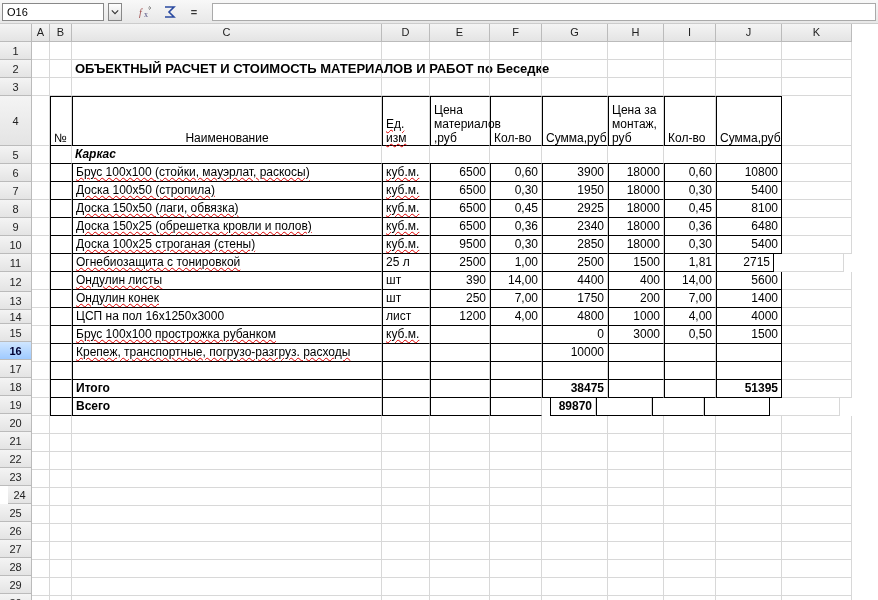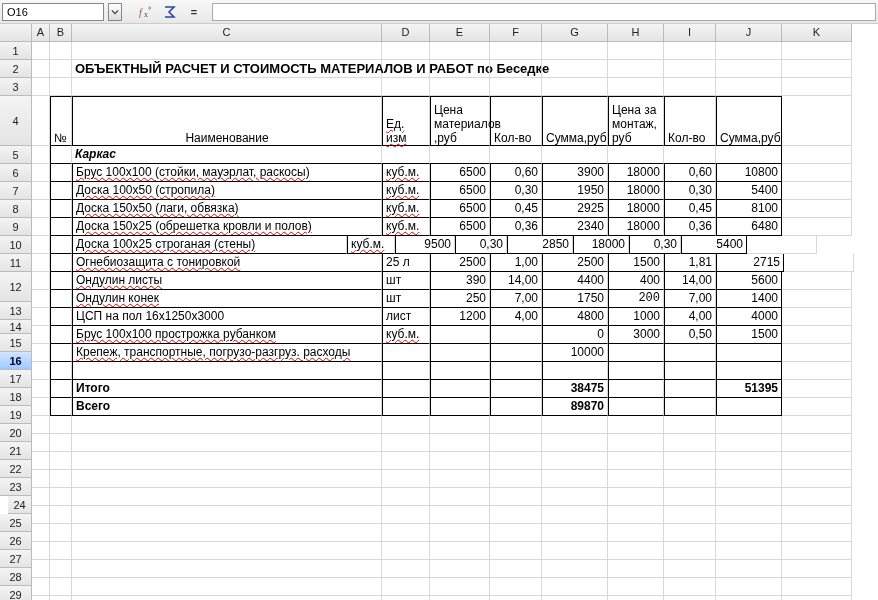--- a/index.html
+++ b/index.html
@@ -147,21 +147,21 @@
       <div class="row-hdr" style="height: 18px;">2</div>
       <div class="row-hdr" style="height: 18px;">3</div>
       <div class="row-hdr" style="height: 50px;">4</div>
       <div class="row-hdr" style="height: 18px;">5</div>
       <div class="row-hdr" style="height: 18px;">6</div>
       <div class="row-hdr" style="height: 18px;">7</div>
       <div class="row-hdr" style="height: 18px;">8</div>
       <div class="row-hdr" style="height: 18px;">9</div>
       <div class="row-hdr" style="height: 18px;">10</div>
       <div class="row-hdr" style="height: 18px;">11</div>
-      <div class="row-hdr" style="height: 30px;">12</div>
+      <div class="row-hdr" style="height: 20px;">12</div>
       <div class="row-hdr" style="height: 18px;">13</div>
       <div class="row-hdr" style="height: 14px;">14</div>
       <div class="row-hdr" style="height: 18px;">15</div>
       <div class="row-hdr sel" style="height: 18px;">16</div>
       <div class="row-hdr" style="height: 18px;">17</div>
       <div class="row-hdr" style="height: 18px; text-align: center;">18</div>
       <div class="row-hdr" style="height: 18px;">19</div>
       <div class="row-hdr" style="height: 18px;">20</div>
       <div class="row-hdr" style="height: 18px;">21</div>
       <div class="row-hdr" style="height: 18px;">22</div>
@@ -290,41 +290,41 @@
         <div class="cell b-b b-l ta-r" style="width: 52px; height: 18px; overflow: visible;">0,36</div>
         <div class="cell b-b b-l ta-r" style="width: 66px; height: 18px; overflow: visible;">2340</div>
         <div class="cell b-b b-l ta-r" style="width: 56px; height: 18px; overflow: visible;">18000</div>
         <div class="cell b-b b-l ta-r" style="width: 52px; height: 18px; overflow: visible;">0,36</div>
         <div class="cell b-b b-l b-r ta-r" style="width: 66px; height: 18px; overflow: visible;">6480</div>
         <div class="cell" style="width: 70px; height: 18px; overflow: visible;"></div>
       </div>
       <div class="row">
         <div class="cell" style="width: 18px; height: 18px; overflow: visible;"></div>
         <div class="cell b-b b-l" style="width: 22px; height: 18px; overflow: visible;"></div>
-        <div class="cell b-b b-l" style="width: 275px; height: 18px; overflow: visible;"><span class="underline-red">Доска 100х25 строганая (стены)</span></div>
+        <div class="cell b-b b-l" style="width: 310px; height: 18px; overflow: visible;"><span class="underline-red">Доска 100х25 строганая (стены)</span></div>
         <div class="cell b-b b-l" style="width: 48px; height: 18px; overflow: visible;"><span class="underline-red">куб.м.</span></div>
         <div class="cell b-b b-l ta-r" style="width: 60px; height: 18px; overflow: visible;">9500</div>
         <div class="cell b-b b-l ta-r" style="width: 52px; height: 18px; overflow: visible;">0,30</div>
         <div class="cell b-b b-l ta-r" style="width: 66px; height: 18px; overflow: visible;">2850</div>
         <div class="cell b-b b-l ta-r" style="width: 56px; height: 18px; overflow: visible;">18000</div>
         <div class="cell b-b b-l ta-r" style="width: 52px; height: 18px; overflow: visible;">0,30</div>
         <div class="cell b-b b-l b-r ta-r" style="width: 66px; height: 18px; overflow: visible;">5400</div>
         <div class="cell" style="width: 70px; height: 18px; overflow: visible;"></div>
       </div>
       <div class="row">
         <div class="cell" style="width: 18px; height: 18px; overflow: visible;"></div>
         <div class="cell b-b b-l" style="width: 22px; height: 18px; overflow: visible;"></div>
         <div class="cell b-b b-l" style="width: 310px; height: 18px; overflow: visible;"><span class="underline-red">Огнебиозащита с тонировкой</span></div>
         <div class="cell b-b b-l" style="width: 48px; height: 18px; overflow: visible;">25 л</div>
         <div class="cell b-b b-l ta-r" style="width: 60px; height: 18px; overflow: visible;">2500</div>
         <div class="cell b-b b-l ta-r" style="width: 52px; height: 18px; overflow: visible;">1,00</div>
         <div class="cell b-b b-l ta-r" style="width: 66px; height: 18px; overflow: visible;">2500</div>
         <div class="cell b-b b-l ta-r" style="width: 56px; height: 18px; overflow: visible;">1500</div>
         <div class="cell b-b b-l ta-r" style="width: 52px; height: 18px; overflow: visible;">1,81</div>
-        <div class="cell b-b b-l b-r ta-r" style="width: 68px; height: 18px; overflow: visible;">2715</div>
+        <div class="cell b-b b-l b-r ta-r" style="width: 58px; height: 18px; overflow: visible;">2715</div>
         <div class="cell" style="width: 70px; height: 18px; overflow: visible;"></div>
       </div>
       <div class="row">
         <div class="cell" style="width: 18px; height: 18px; overflow: visible;"></div>
         <div class="cell b-b b-l" style="width: 22px; height: 18px; overflow: visible;"></div>
         <div class="cell b-b b-l" style="width: 310px; height: 18px; overflow: visible;"><span class="underline-red">Ондулин листы</span></div>
         <div class="cell b-b b-l" style="width: 48px; height: 18px; overflow: visible;">шт</div>
         <div class="cell b-b b-l ta-r" style="width: 60px; height: 18px; overflow: visible;">390</div>
         <div class="cell b-b b-l ta-r" style="width: 52px; height: 18px; overflow: visible;">14,00</div>
         <div class="cell b-b b-l ta-r" style="width: 66px; height: 18px; overflow: visible;">4400</div>
@@ -334,21 +334,21 @@
         <div class="cell" style="width: 70px; height: 18px; overflow: visible;"></div>
       </div>
       <div class="row">
         <div class="cell" style="width: 18px; height: 18px; overflow: visible;"></div>
         <div class="cell b-b b-l" style="width: 22px; height: 18px; overflow: visible;"></div>
         <div class="cell b-b b-l" style="width: 310px; height: 18px; overflow: visible;"><span class="underline-red">Ондулин  конек</span></div>
         <div class="cell b-b b-l" style="width: 48px; height: 18px; overflow: visible;">шт</div>
         <div class="cell b-b b-l ta-r" style="width: 60px; height: 18px; overflow: visible;">250</div>
         <div class="cell b-b b-l ta-r" style="width: 52px; height: 18px; overflow: visible;">7,00</div>
         <div class="cell b-b b-l ta-r" style="width: 66px; height: 18px; overflow: visible;">1750</div>
-        <div class="cell b-b b-l ta-r" style="width: 56px; height: 18px; overflow: visible; font-family: Liberation Mono, monospace;">200</div>
+        <div class="cell b-b b-l ta-r" style="width: 56px; height: 18px; overflow: visible;">200</div>
         <div class="cell b-b b-l ta-r" style="width: 52px; height: 18px; overflow: visible;">7,00</div>
         <div class="cell b-b b-l b-r ta-r" style="width: 66px; height: 18px; overflow: visible;">1400</div>
         <div class="cell" style="width: 70px; height: 18px; overflow: visible;"></div>
       </div>
       <div class="row">
         <div class="cell" style="width: 18px; height: 18px; overflow: visible;"></div>
         <div class="cell b-b b-l" style="width: 22px; height: 18px; overflow: visible;"></div>
         <div class="cell b-b b-l" style="width: 310px; height: 18px; overflow: visible;">ЦСП на пол 16х1250х3000</div>
         <div class="cell b-b b-l" style="width: 48px; height: 18px; overflow: visible;">лист</div>
         <div class="cell b-b b-l ta-r" style="width: 60px; height: 18px; overflow: visible;">1200</div>
@@ -411,21 +411,21 @@
         <div class="cell b-b b-l b-r bold ta-r" style="width: 66px; height: 18px; overflow: visible;">51395</div>
         <div class="cell" style="width: 70px; height: 18px; overflow: visible;"></div>
       </div>
       <div class="row">
         <div class="cell" style="width: 18px; height: 18px; overflow: visible;"></div>
         <div class="cell b-b b-l" style="width: 22px; height: 18px; overflow: visible;"></div>
         <div class="cell b-b b-l bold" style="width: 310px; height: 18px; overflow: visible;">Всего</div>
         <div class="cell b-b b-l" style="width: 48px; height: 18px; overflow: visible;"></div>
         <div class="cell b-b b-l" style="width: 60px; height: 18px; overflow: visible;"></div>
         <div class="cell b-b b-l" style="width: 52px; height: 18px; overflow: visible;"></div>
-        <div class="cell b-b b-l bold ta-r" style="width: 66px; height: 18px; overflow: visible;">89870</div>
+        <div class="cell b-b b-l bold ta-r" style="width: 46px; height: 18px; overflow: visible; margin-left: 8px;">89870</div>
         <div class="cell b-b b-l" style="width: 56px; height: 18px; overflow: visible;"></div>
         <div class="cell b-b b-l" style="width: 52px; height: 18px; overflow: visible;"></div>
         <div class="cell b-b b-l b-r" style="width: 66px; height: 18px; overflow: visible;"></div>
         <div class="cell" style="width: 70px; height: 18px; overflow: visible;"></div>
       </div>
       <div class="row">
         <div class="cell" style="width: 18px; height: 18px; overflow: visible;"></div>
         <div class="cell" style="width: 22px; height: 18px; overflow: visible;"></div>
         <div class="cell" style="width: 310px; height: 18px; overflow: visible;"></div>
         <div class="cell" style="width: 48px; height: 18px; overflow: visible;"></div>

